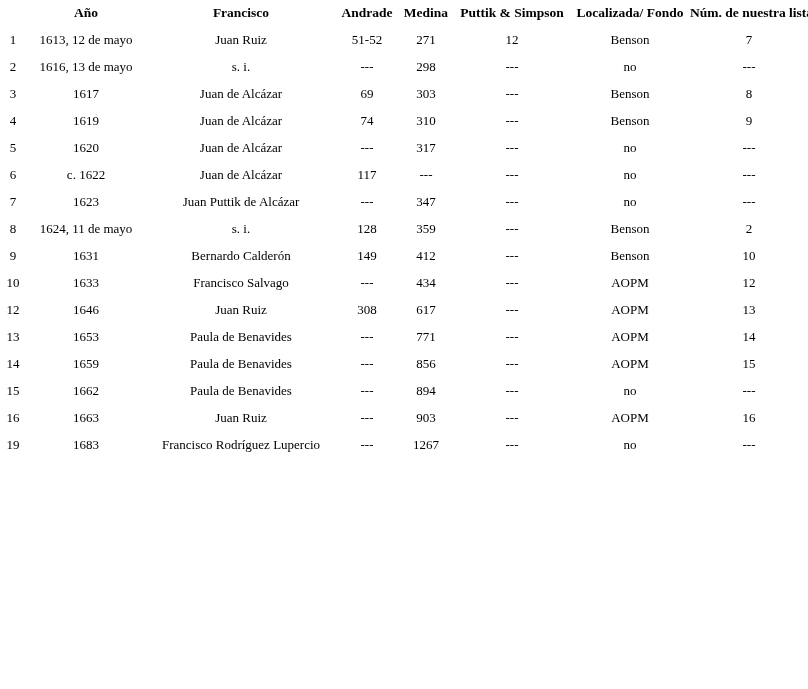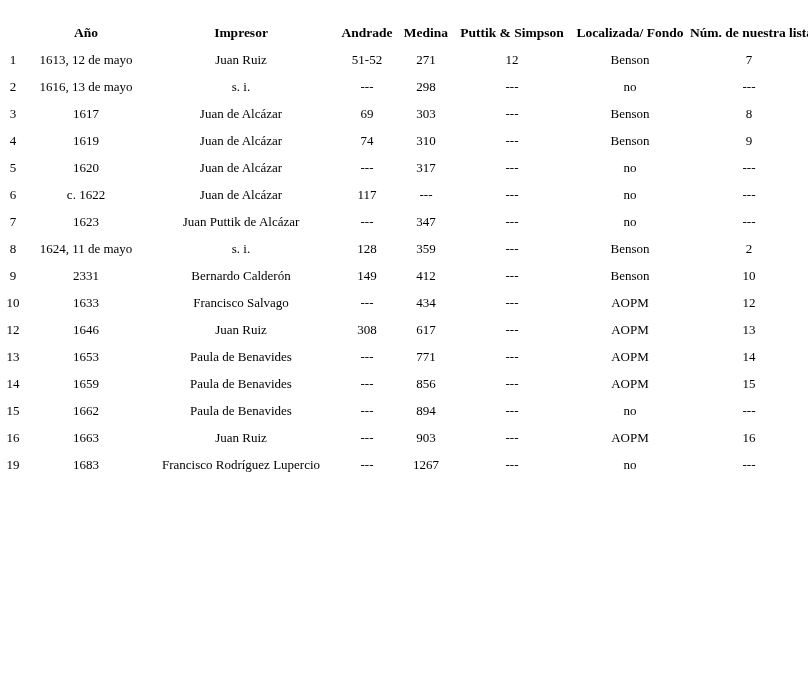--- a/index.html
+++ b/index.html
@@ -14,21 +14,21 @@
     overflow: hidden;
     font-family: "Liberation Serif", "DejaVu Serif", serif;
     color: #000000;
     -webkit-font-smoothing: none;
   }
   .sheet {
     position: relative;
     width: 808px;
     height: 689px;
     box-sizing: border-box;
-    padding-top: 20px;
+    padding-top: 0;
   }
   table.data-table {
     border-collapse: collapse;
     border-spacing: 0;
     width: 808px;
     table-layout: fixed;
   }
   table.data-table th,
   table.data-table td {
     border: none;
@@ -90,21 +90,21 @@
       <col class="c-andrade">
       <col class="c-medina">
       <col class="c-puttik">
       <col class="c-local">
       <col class="c-num">
     </colgroup>
     <thead>
       <tr>
         <th class="head-idx"></th>
         <th class="head-year">Año</th>
-        <th class="head-printer">Impresor</th>
+        <th class="head-printer">Francisco</th>
         <th class="head-andrade">Andrade</th>
         <th class="head-medina">Medina</th>
         <th class="head-puttik">Puttik &amp; Simpson</th>
         <th class="head-local">Localizada/ Fondo</th>
         <th class="head-num">Núm. de nuestra lista</th>
       </tr>
     </thead>
     <tbody id="table-body">
         <tr>
           <td class="cell-idx">1</td>
@@ -181,21 +181,21 @@
           <td class="cell-year">1624, 11 de mayo</td>
           <td class="cell-printer">s. i.</td>
           <td class="cell-andrade">128</td>
           <td class="cell-medina">359</td>
           <td class="cell-puttik">---</td>
           <td class="cell-local">Benson</td>
           <td class="cell-num">2</td>
         </tr>
         <tr>
           <td class="cell-idx">9</td>
-          <td class="cell-year">2331</td>
+          <td class="cell-year">1631</td>
           <td class="cell-printer">Bernardo Calderón</td>
           <td class="cell-andrade">149</td>
           <td class="cell-medina">412</td>
           <td class="cell-puttik">---</td>
           <td class="cell-local">Benson</td>
           <td class="cell-num">10</td>
         </tr>
         <tr>
           <td class="cell-idx">10</td>
           <td class="cell-year">1633</td>

